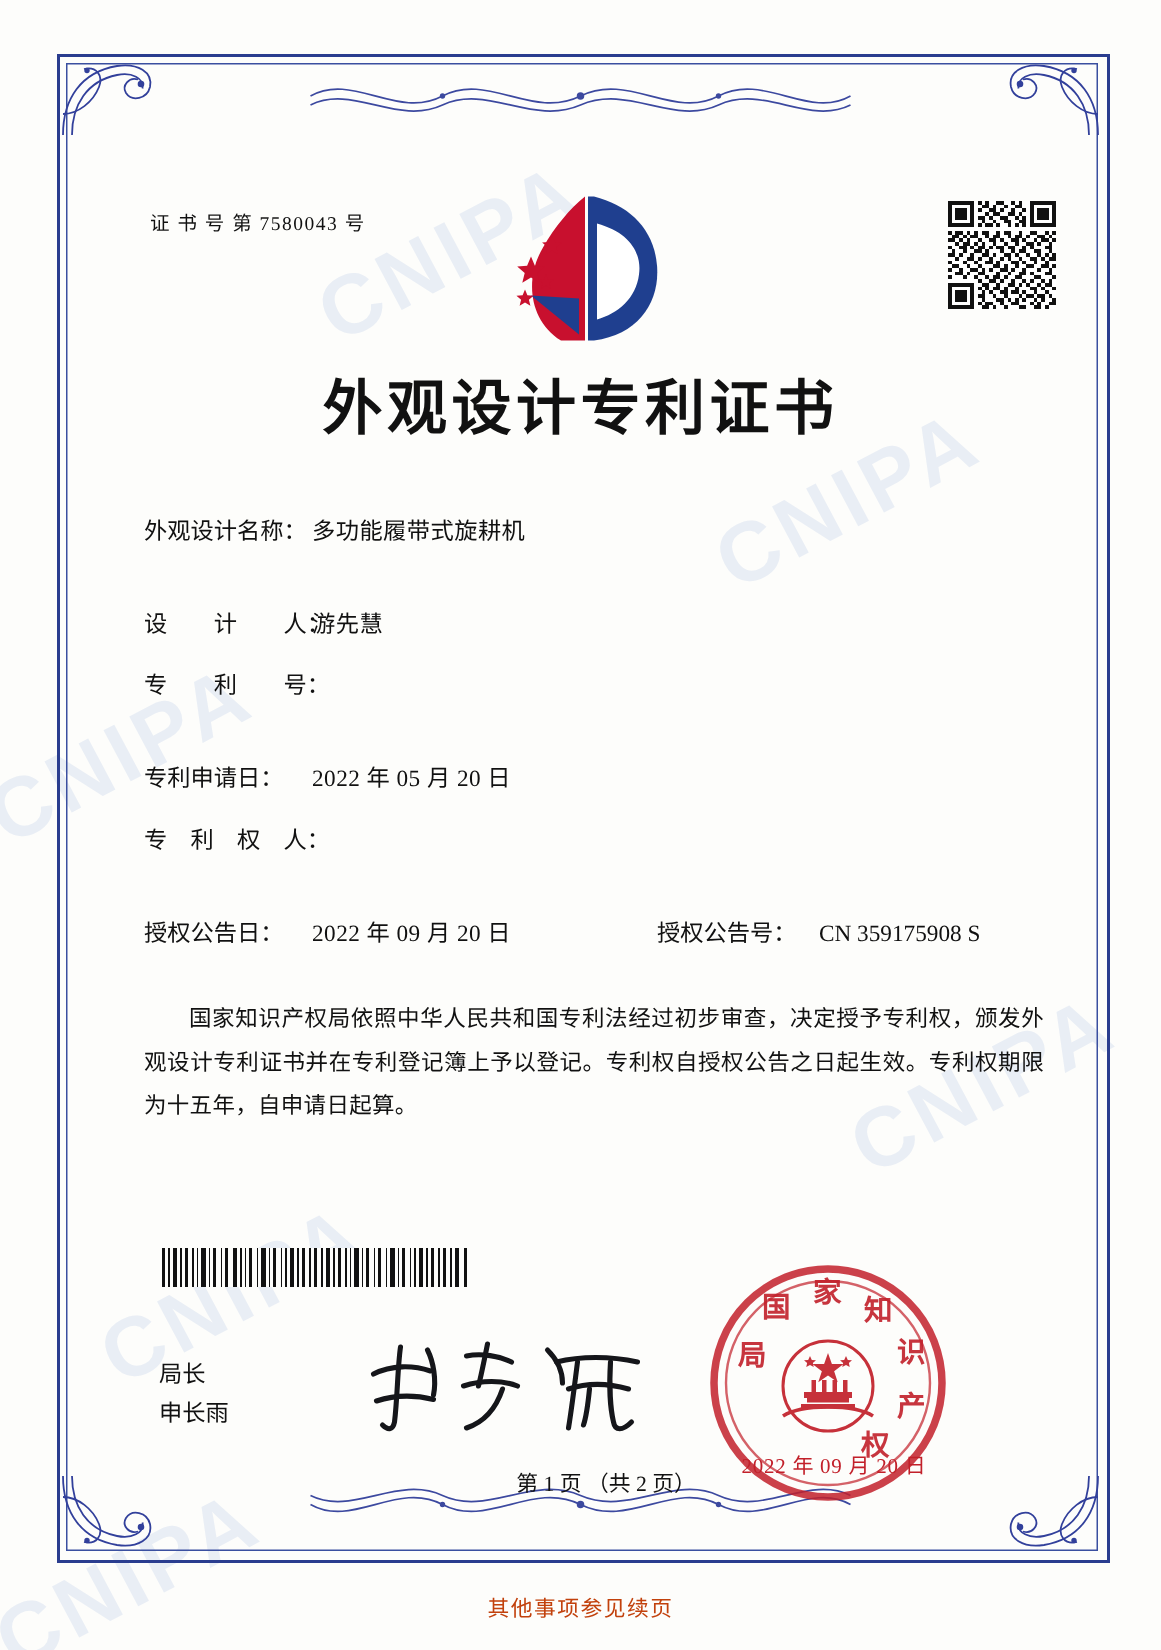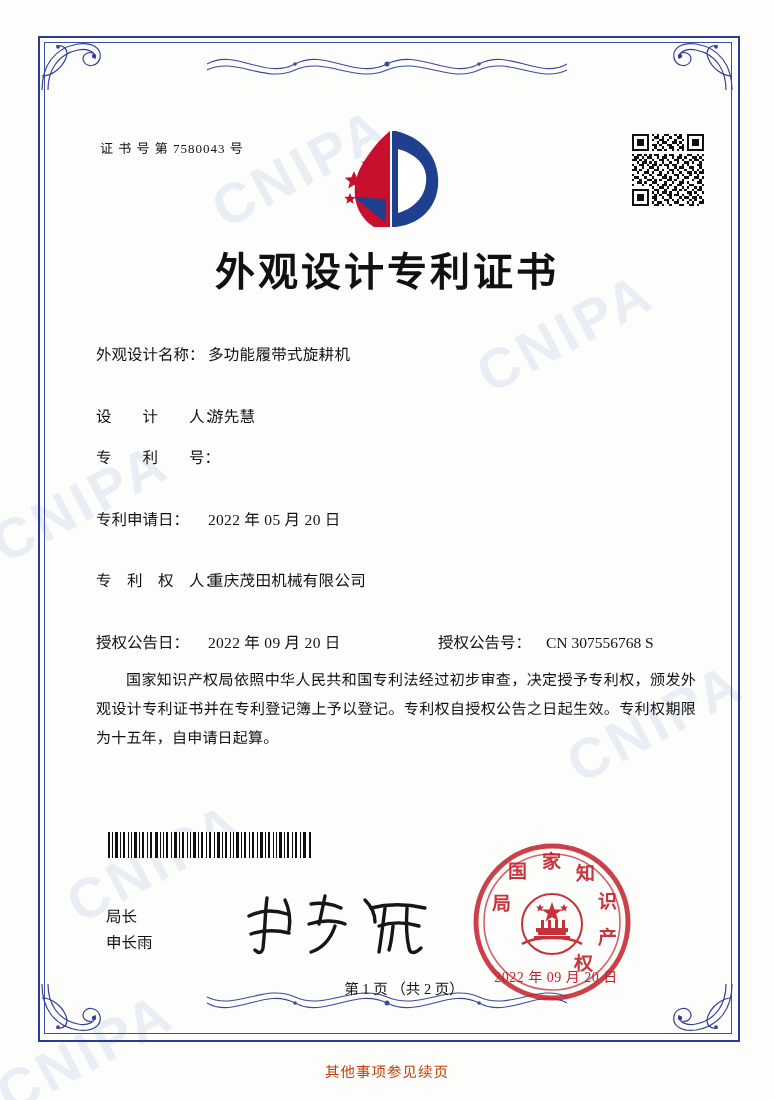--- a/index.html
+++ b/index.html
@@ -601,27 +601,26 @@
       </div>
       <div class="field-row">
         <div class="field-label">专　　利　　号：</div>
       </div>
       <div class="field-row">
         <div class="field-label">专利申请日：</div>
         <div class="field-value">2022 年 05 月 20 日</div>
       </div>
       <div class="field-row">
         <div class="field-label">专　利　权　人：</div>
-        <div class="field-value">重庆茂田机械有限公司</div>
       </div>
       <div class="field-row dual">
         <div class="field-label">授权公告日：</div>
         <div class="field-value">2022 年 09 月 20 日</div>
         <div class="field-label2">授权公告号：</div>
-        <div class="field-value2">CN 307556768 S</div>
+        <div class="field-value2">CN 359175908 S</div>
       </div>
     </div>
 
     <div class="paragraphs">
       <p>国家知识产权局依照中华人民共和国专利法经过初步审查，决定授予专利权，颁发外观设计专利证书并在专利登记簿上予以登记。专利权自授权公告之日起生效。专利权期限为十五年，自申请日起算。</p>
     </div>
 
     <div class="barcode">
       <svg viewBox="0 0 210 26" shape-rendering="crispEdges">
         <rect width="210" height="26" fill="#fdfdfb"></rect>

